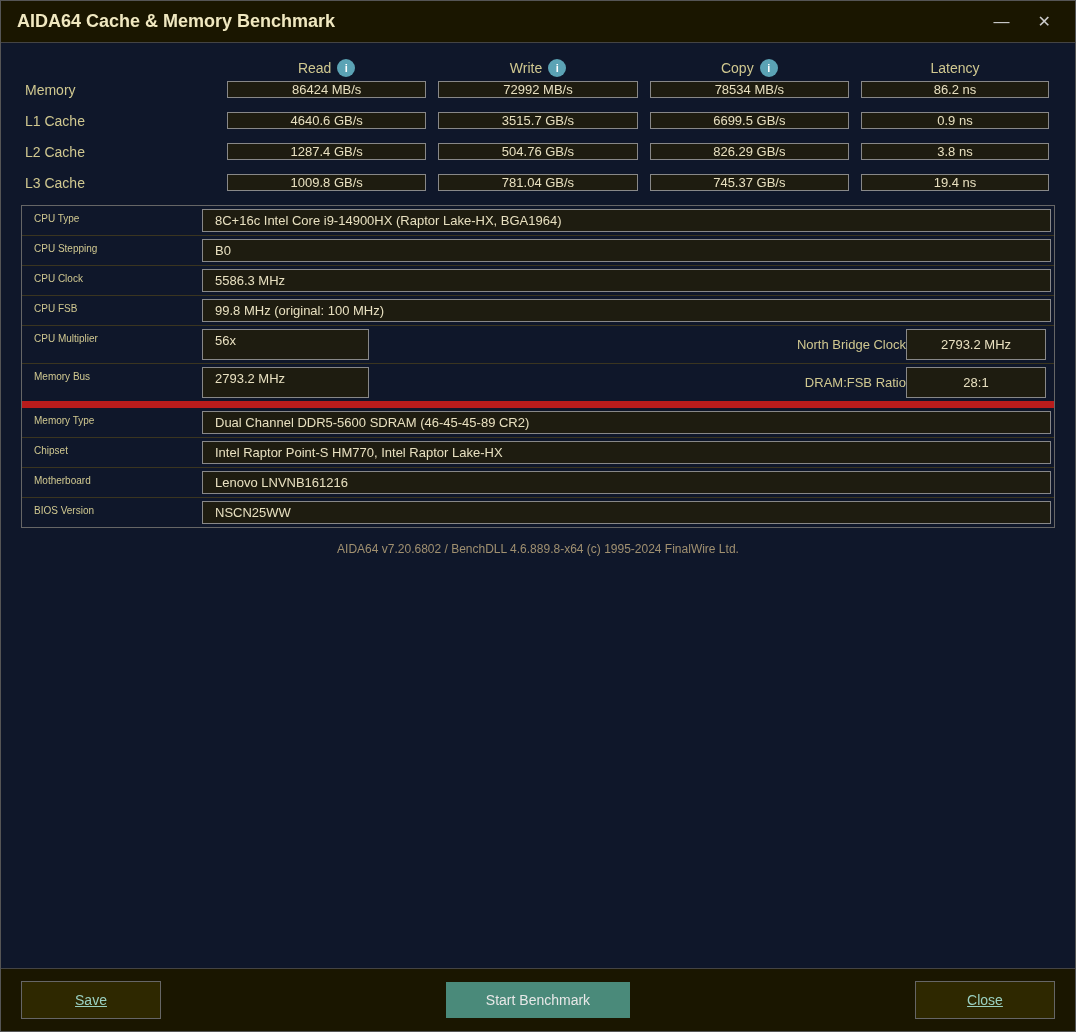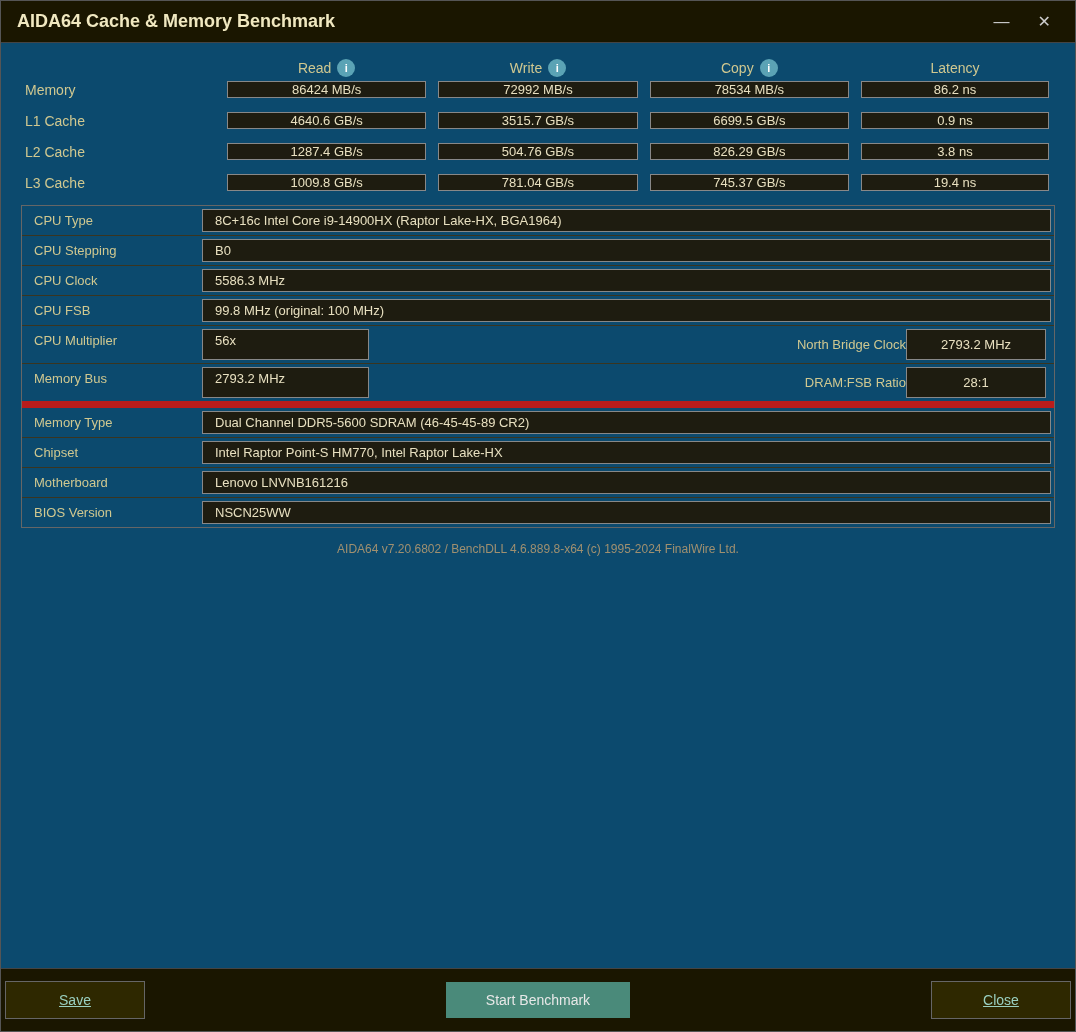--- a/index.html
+++ b/index.html
@@ -7,21 +7,21 @@
       background: #3a3000;
       font-family: 'Segoe UI', Tahoma, Geneva, Verdana, sans-serif;
       font-size: 14px;
       color: #e8e0c0;
       width: 1076px;
       min-height: 1032px;
     }
     .window {
       width: 1076px;
       min-height: 1032px;
-      background: #0c4a6e;
+      background: #0f172a;
       border: 1px solid #555;
       display: flex;
       flex-direction: column;
     }
     .title-bar {
       background: #1a1600;
       padding: 10px 16px;
       display: flex;
       align-items: center;
       justify-content: space-between;
@@ -117,21 +117,21 @@
       display: flex;
       align-items: stretch;
       border-bottom: 1px solid #3a3520;
     }
     .info-row:last-child { border-bottom: none; }
     .info-row-label {
       width: 180px;
       min-width: 180px;
       padding: 7px 12px;
       color: #d0c890;
-      font-size: 13px;
+      font-size: 10px;
       flex-shrink: 0;
     }
     .info-row-value {
       flex: 1;
       border: 1px solid #888;
       background: #1e1c10;
       color: #e8e0c0;
       padding: 3px 12px;
       font-size: 13px;
       margin: 3px 3px 3px 0;
@@ -172,21 +172,21 @@
     .footer-text {
       text-align: center;
       color: #a09070;
       font-size: 12px;
       padding: 14px 0 8px;
     }
 
     
     .bottom-bar {
       background: #1a1600;
-      padding: 12px 4px;
+      padding: 12px 20px;
       display: flex;
       justify-content: space-between;
       align-items: center;
       border-top: 1px solid #444;
     }
     .bottom-btn {
       background: #4a8a7a;
       border: none;
       color: #e8e8e8;
       font-size: 14px;

